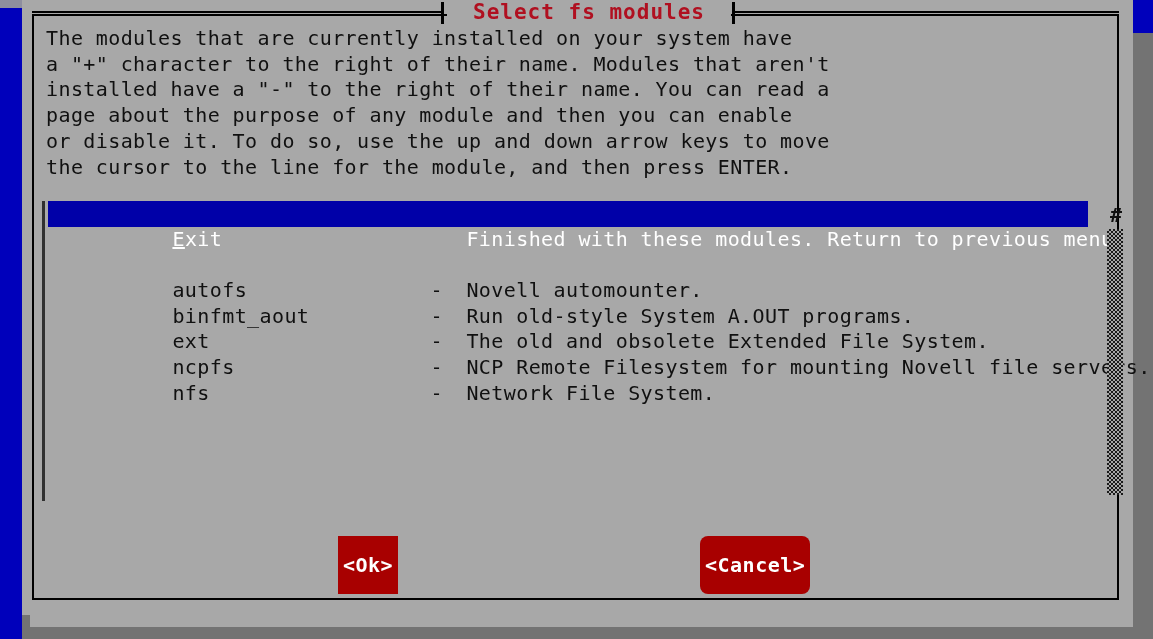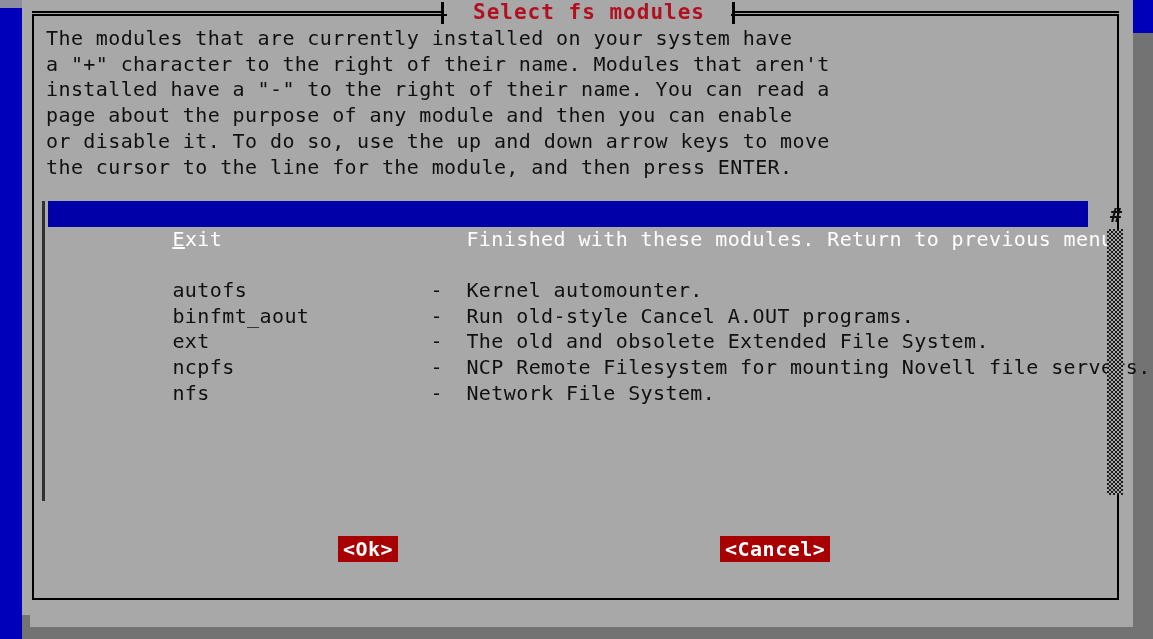--- a/index.html
+++ b/index.html
@@ -203,32 +203,32 @@
     position: absolute;
     left: 20px; top: 530px;
     width: 1060px;
     height: 40px;
   }
   .dlg-button {
     position: absolute;
     top: 6px;
     height: 26px;
     line-height: 26px;
-    padding: 0 5px;
+    padding: 16px 5px;
     background: #a80000;
     color: #ffffff;
     font-size: 20px;
     font-weight: bold;
     letter-spacing: 0.5px;
     white-space: nowrap;
     cursor: pointer;
     user-select: none;
   }
   #ok-button     { left: 296px; }
-  #cancel-button { left: 678px; }
+  #cancel-button { left: 658px; border-radius: 8px; }
 </style>
 </head>
 <body>
 
 <div id="screen">
 
   <div class="backdrop-blue-left"></div>
   <div class="backdrop-blue-topleftcap"></div>
   <div class="backdrop-blue-topright"></div>
 
@@ -258,25 +258,25 @@
 
       <div id="list-rows">
 
         <div class="list-row selected">
           <span class="row-name"><span class="hotkey">E</span><span>xit</span></span><span class="row-dash"></span><span class="row-desc">Finished with these modules. Return to previous menu.</span>
         </div>
 
         <div class="spacer-row"></div>
 
         <div class="list-row">
-          <span class="row-name">autofs</span><span class="row-dash">-</span><span class="row-desc">Kernel automounter.</span>
-        </div>
-
-        <div class="list-row">
-          <span class="row-name">binfmt_aout</span><span class="row-dash">-</span><span class="row-desc">Run old-style Cancel A.OUT programs.</span>
+          <span class="row-name">autofs</span><span class="row-dash">-</span><span class="row-desc">Novell automounter.</span>
+        </div>
+
+        <div class="list-row">
+          <span class="row-name">binfmt_aout</span><span class="row-dash">-</span><span class="row-desc">Run old-style System A.OUT programs.</span>
         </div>
 
         <div class="list-row">
           <span class="row-name">ext</span><span class="row-dash">-</span><span class="row-desc">The old and obsolete Extended File System.</span>
         </div>
 
 
         <div class="list-row">
           <span class="row-name">ncpfs</span><span class="row-dash">-</span><span class="row-desc">NCP Remote Filesystem for mounting Novell file servers.</span>
         </div>

